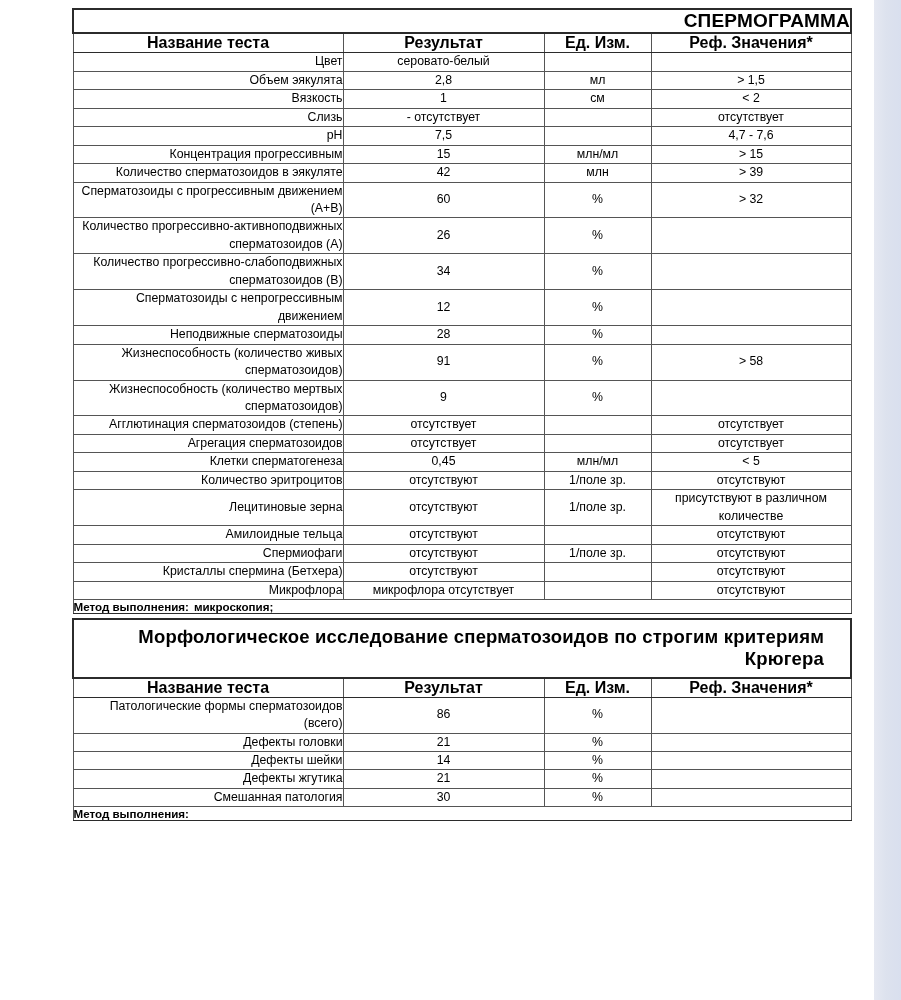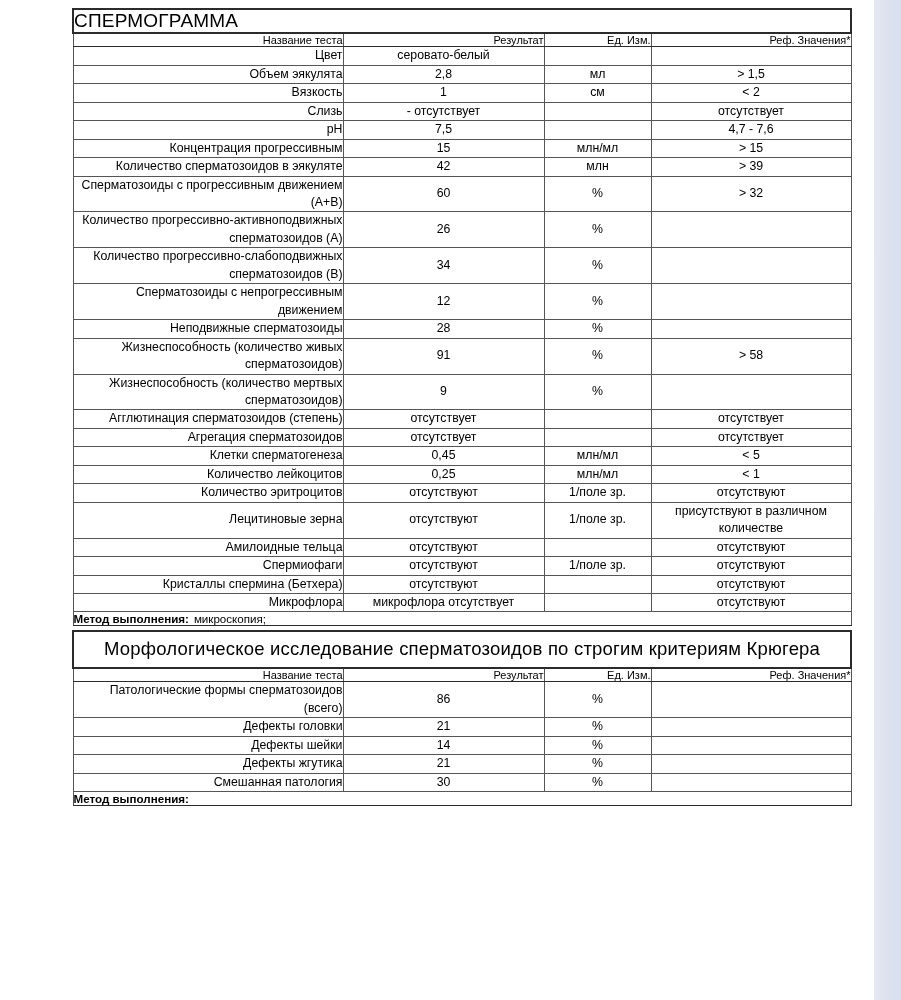--- a/index.html
+++ b/index.html
@@ -44,35 +44,35 @@
     background: #ffffff;
   }
   
   col.c1 { width: 270px; }
   col.c2 { width: 201px; }
   col.c3 { width: 107px; }
   col.c4 { width: 200px; }
 
   .title-cell {
     border: 2px solid #2b2b2b !important;
-    text-align: left;
+    text-align: right;
     font-size: 19px;
-    font-weight: normal;
+    font-weight: bold;
     padding: 5px 4px 6px 4px;
     letter-spacing: 0.2px;
     line-height: 1.18;
   }
   .title-cell.sub {
     font-size: 18.5px;
     padding: 6px 26px 7px 30px;
   }
   .hdr-cell {
-    text-align: right;
-    font-size: 11px;
-    font-weight: normal;
+    text-align: center;
+    font-size: 16px;
+    font-weight: bold;
     padding: 4px 3px 5px 3px;
     border-top: 1px solid #2b2b2b !important;
     border-bottom: 1px solid #2b2b2b !important;
   }
   .name-cell {
     text-align: right;
     font-size: 12.3px;
     padding: 2px 4px 2px 7px;
     line-height: 1.42;
   }
@@ -87,21 +87,21 @@
     text-align: left;
     font-size: 11.6px;
     padding: 2px 4px 3px 6px;
     border-top: 1px solid #2b2b2b !important;
     border-bottom: 1px solid #2b2b2b !important;
   }
   .method-row .mlabel {
     font-weight: bold;
   }
   .method-row .mvalue {
-    font-weight: normal;
+    font-weight: bold;
     padding-left: 5px;
   }
   .gap {
     height: 4px;
     background: #ffffff;
   }
 </style>
 </head>
 <body>
 
@@ -224,26 +224,20 @@
           <td class="val-cell"></td>
           <td class="val-cell">отсутствует</td>
         </tr>
         <tr>
           <td class="name-cell">Клетки сперматогенеза</td>
           <td class="val-cell">0,45</td>
           <td class="val-cell">млн/мл</td>
           <td class="val-cell">&lt; 5</td>
         </tr>
         <tr>
-          <td class="name-cell">Количество лейкоцитов</td>
-          <td class="val-cell">0,25</td>
-          <td class="val-cell">млн/мл</td>
-          <td class="val-cell">&lt; 1</td>
-        </tr>
-        <tr>
           <td class="name-cell">Количество эритроцитов</td>
           <td class="val-cell">отсутствуют</td>
           <td class="val-cell">1/поле зр.</td>
           <td class="val-cell">отсутствуют</td>
         </tr>
         <tr>
           <td class="name-cell">Лецитиновые зерна</td>
           <td class="val-cell">отсутствуют</td>
           <td class="val-cell">1/поле зр.</td>
           <td class="val-cell">присутствуют в различном количестве</td>

